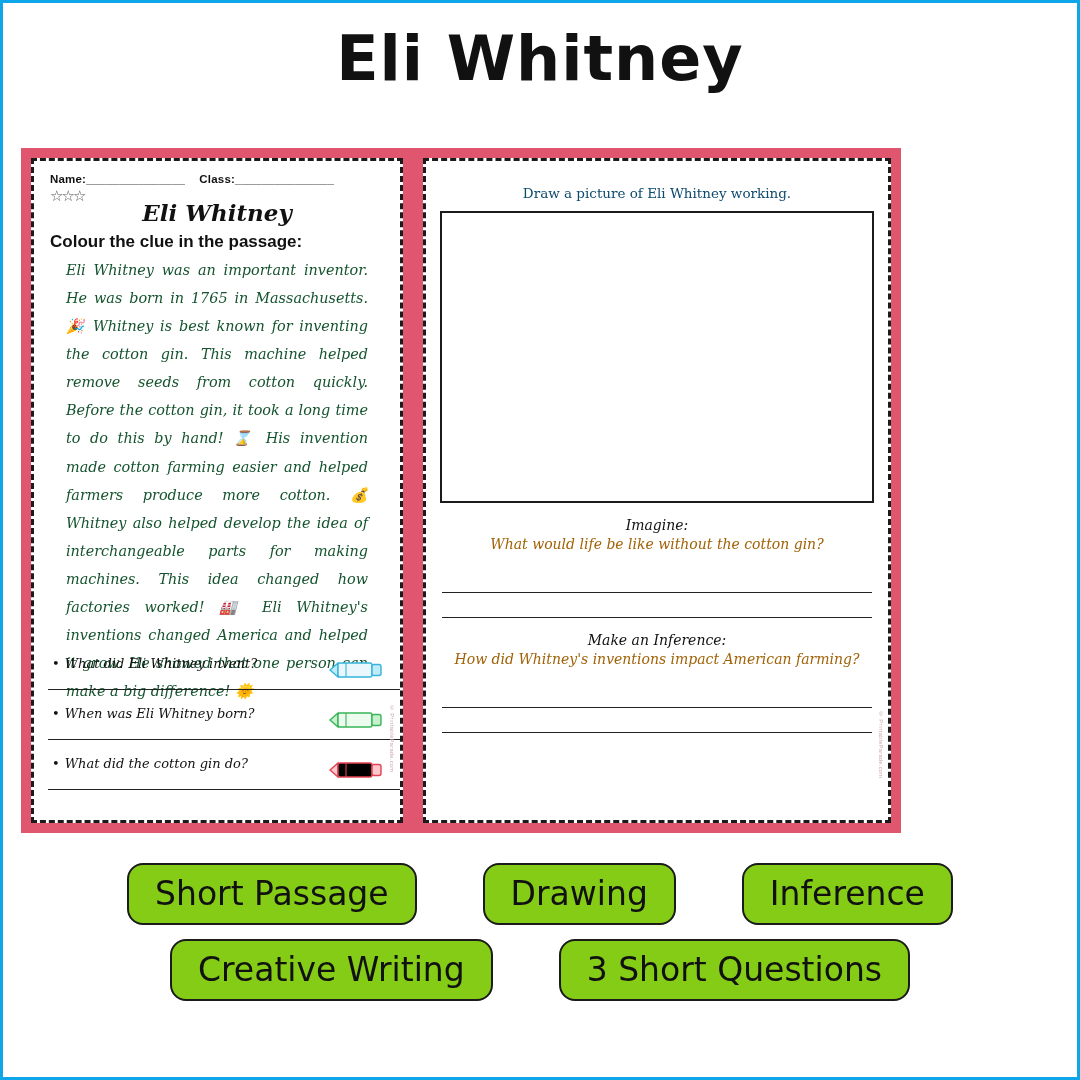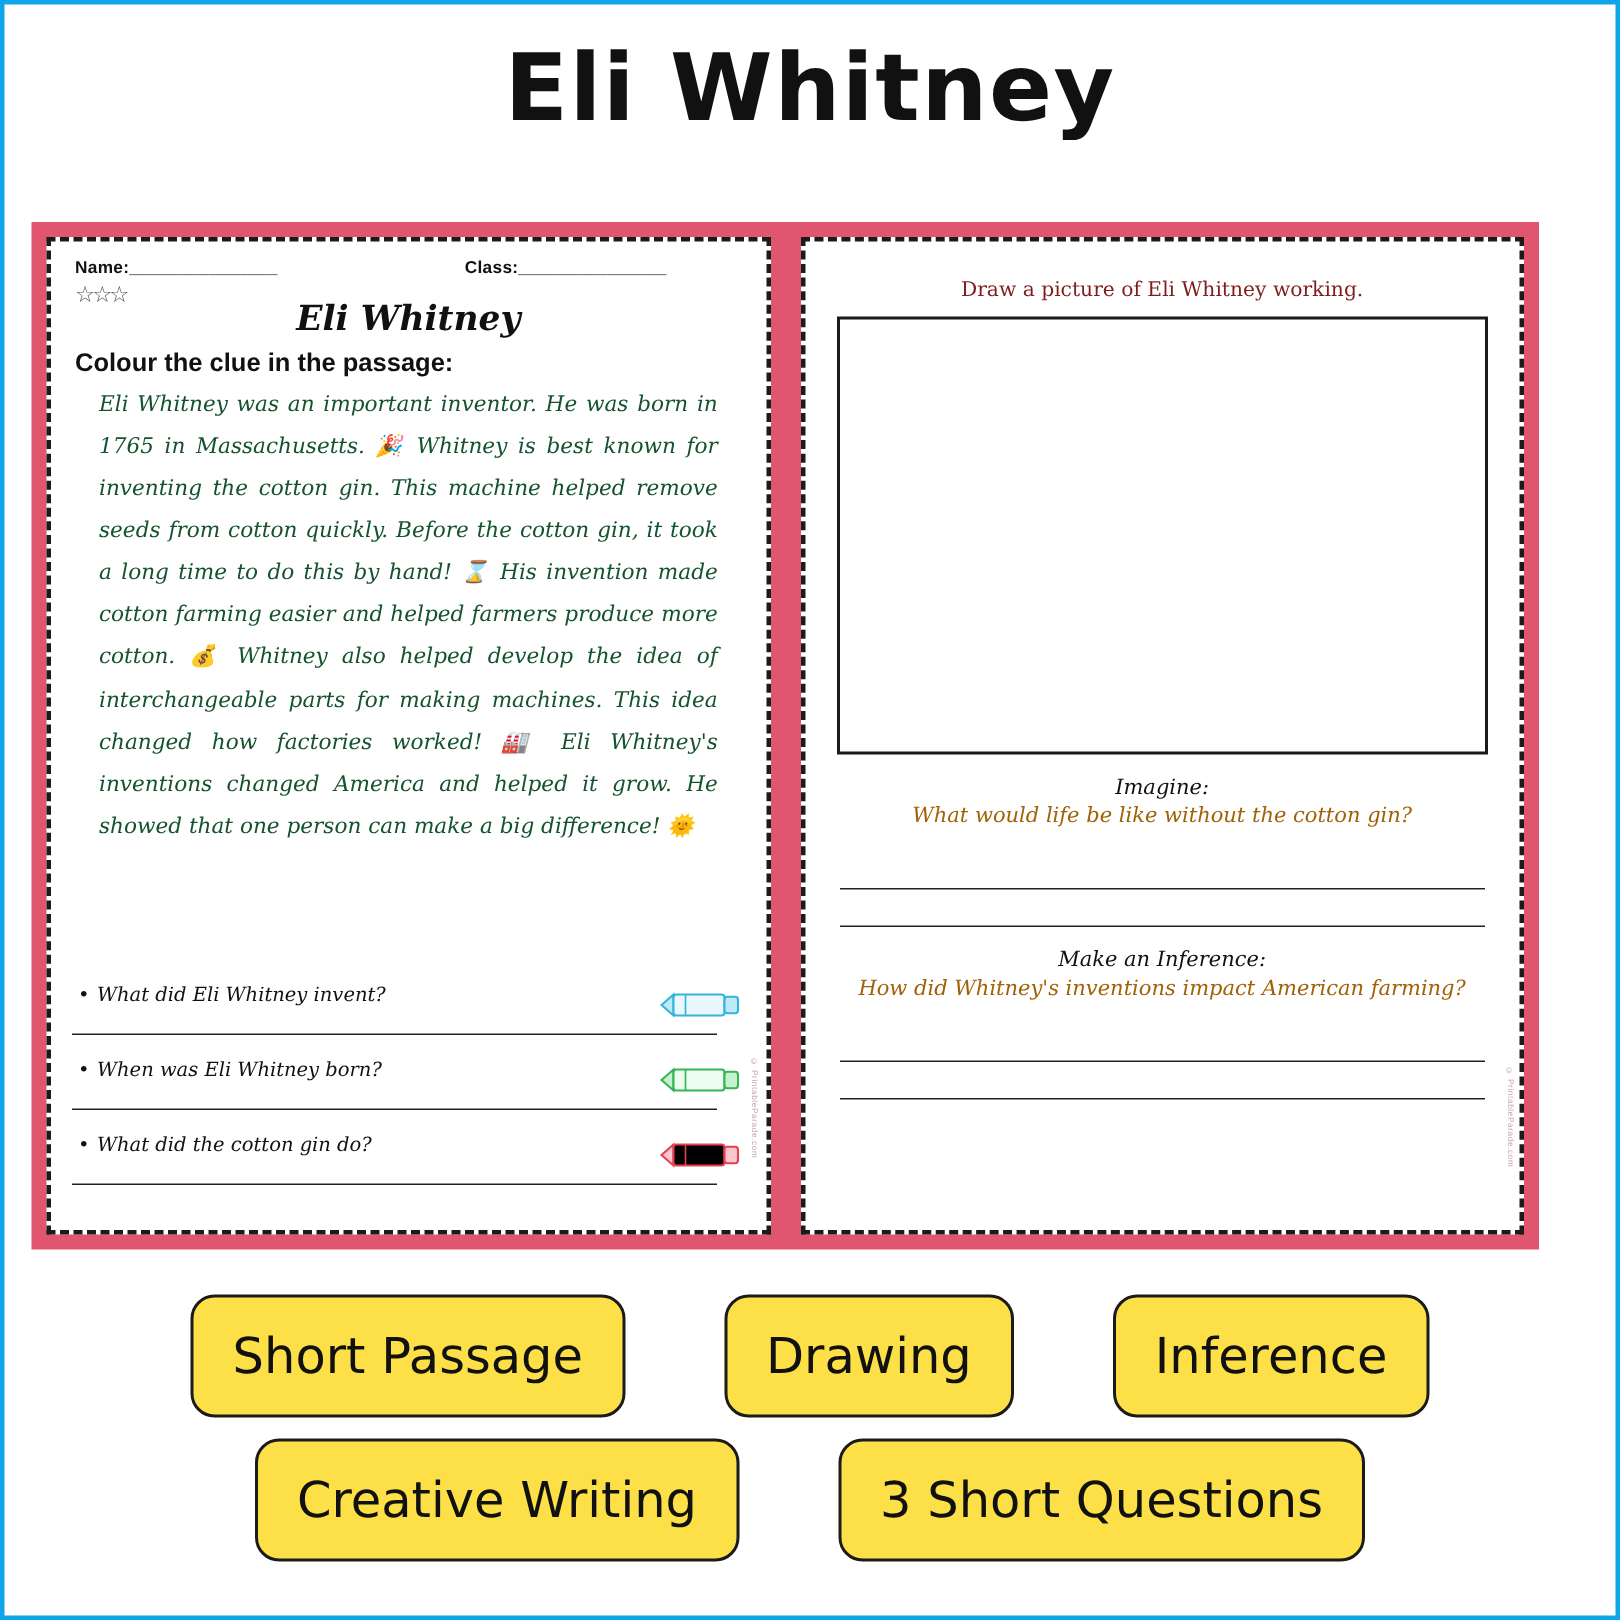--- a/index.html
+++ b/index.html
@@ -30,21 +30,21 @@
     letter-spacing: 1px;
     color: #111;
     margin: 22px 0 0 0;
     line-height: 1.1;
   }
   
   .sheets {
     position: absolute;
     top: 145px;
     left: 18px;
-    width: 1005px;
+    width: 880px;
     height: 685px;
     display: flex;
     justify-content: space-between;
   }
   .sheet {
     width: 510px;
     height: 685px;
     background: #e0566f;
     box-sizing: border-box;
     padding: 10px;
@@ -137,21 +137,21 @@
     right: 2px;
     top: 4px;
     width: 56px;
     height: 20px;
   }
   
   .draw-prompt {
     text-align: center;
     font-family: "DejaVu Serif", serif;
     font-size: 13.5px;
-    color: #7f1d1d;
+    color: #0c4a6e;
     margin: 12px 0 10px 0;
   }
   .draw-box {
     margin: 0 auto;
     width: 430px;
     height: 288px;
     border: 2px solid #1b1b1b;
     background: #fff;
   }
   .prompt-group {
@@ -201,25 +201,25 @@
   }
   .tag-row {
     display: flex;
     justify-content: center;
     gap: 66px;
     margin-bottom: 14px;
   }
   .tag {
     border: 2.5px solid #1b1b1b;
     border-radius: 16px;
-    padding: 20px 26px;
+    padding: 10px 26px;
     font-family: "DejaVu Sans", sans-serif;
     font-size: 33px;
     color: #111;
-    background: #fde047;
+    background: #84cc16;
     white-space: nowrap;
     line-height: 1.15;
   }
 </style>
 </head>
 <body>
 
 <div class="page">
 
   <h1 class="main-title">Eli Whitney</h1>

